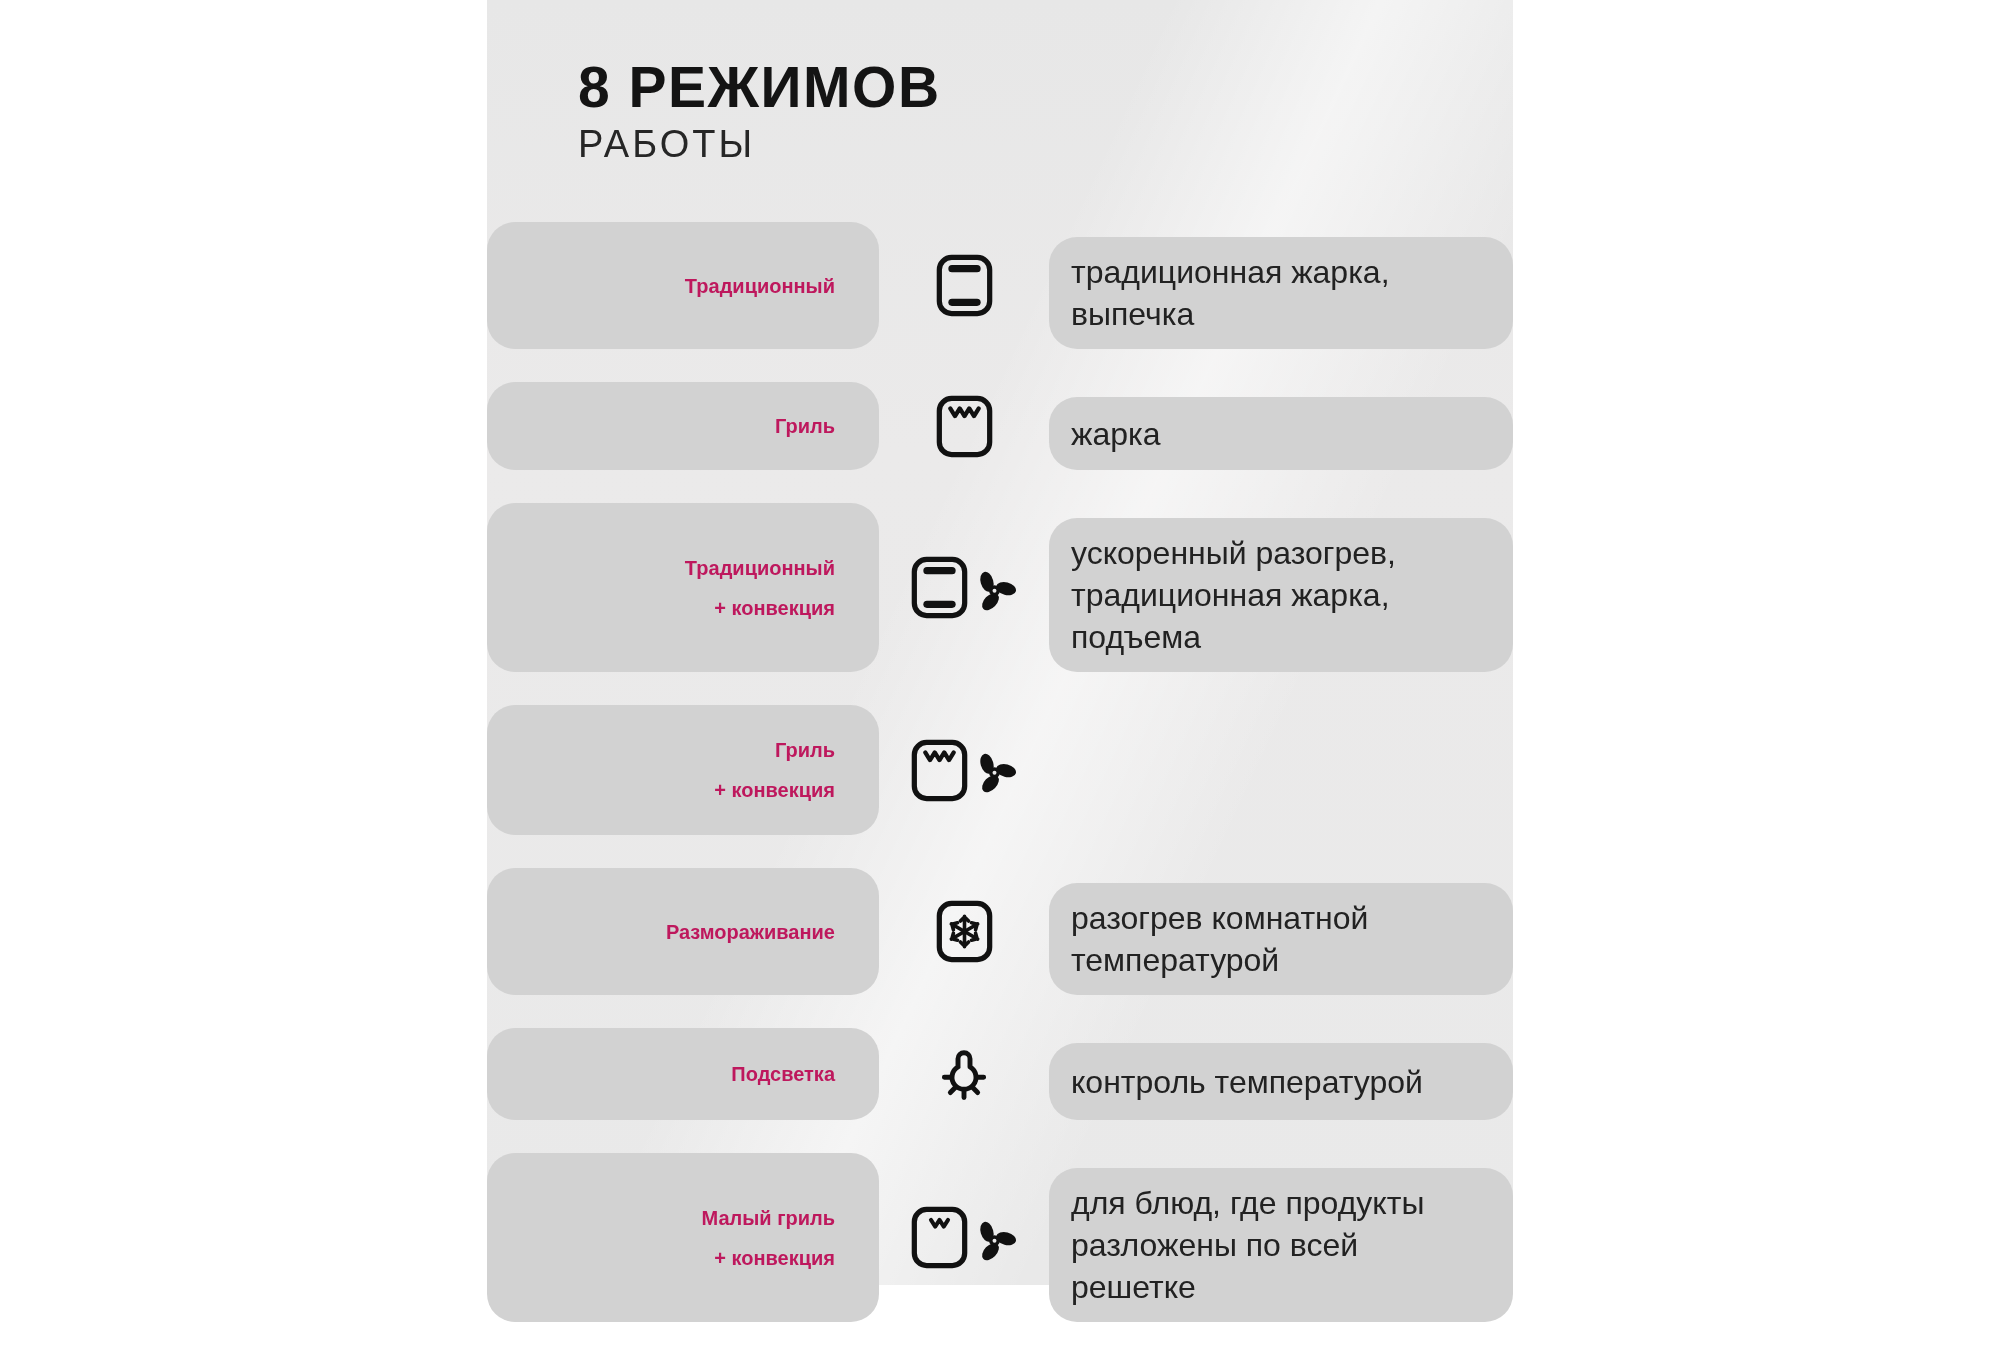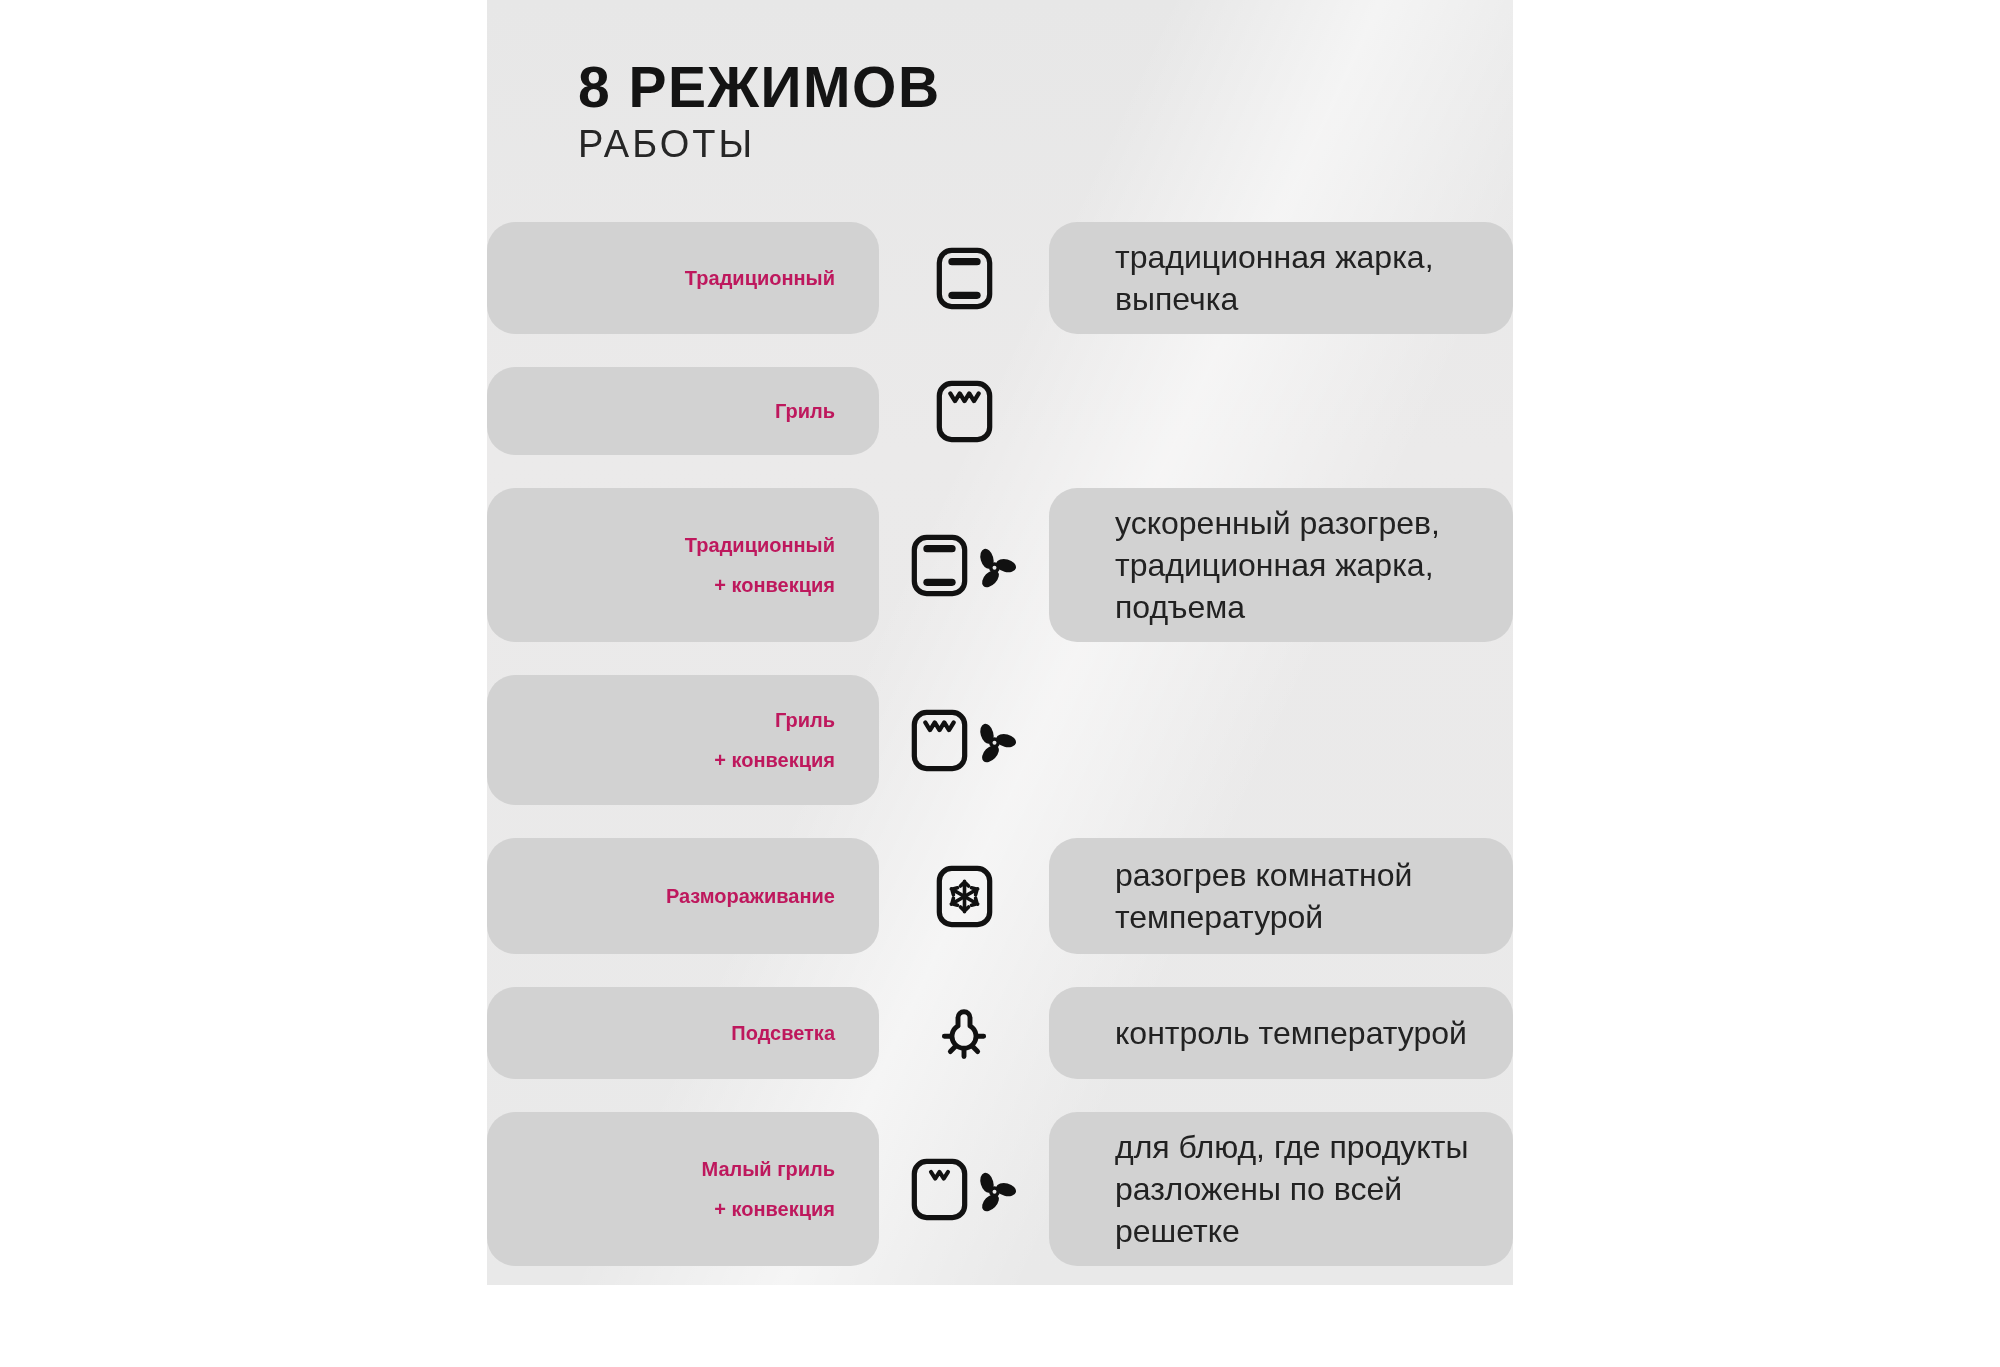--- a/index.html
+++ b/index.html
@@ -14,21 +14,21 @@
   .t2{font-size:38px;font-weight:300;letter-spacing:3px;color:#262626;line-height:1.25;}
   .rows{position:absolute;left:0;top:222px;width:1026px;display:flex;flex-direction:column;gap:33px;}
   .row{display:flex;width:100%;align-items:stretch;}
   .r1{min-height:90px}.r2{min-height:88px}.r3{min-height:110px}.r4{min-height:134px}
   .r5{min-height:130px}.r6{min-height:116px}.r7{min-height:92px}.r8{min-height:138px}
   .pill{background:#d2d2d2;border-radius:28px;box-sizing:border-box;}
   .label-pill{width:392px;flex:none;display:flex;align-items:center;justify-content:flex-end;
               padding:14px 44px 14px 26px;}
   .label{font-size:20px;font-weight:700;line-height:40px;text-align:right;white-space:pre-line;color:#be185d;}
   .icon-cell{width:170px;flex:none;display:flex;align-items:center;justify-content:center;}
-  .desc-pill{flex:1;display:flex;align-items:center;padding:14px 34px 14px 66px;}
+  .desc-pill{flex:1;display:flex;align-items:center;padding:14px 34px 14px 22px;margin-top:15px;}
   .desc{font-size:32px;font-weight:400;line-height:42px;white-space:pre-line;color:#222222;}
   .ic-oven{width:57px;height:63px;display:block;}
   .ic-fan{width:45px;height:56px;display:block;margin-left:4px;}
   .ic-bulb{width:66px;height:72px;display:block;}
   .defs{position:absolute;width:0;height:0;overflow:hidden;}
 </style>
 </head>
 <body>
 
 <svg class="defs" aria-hidden="true">
@@ -104,20 +104,23 @@
 
       <div class="row r2">
         <div class="pill label-pill">
           <div class="label">Гриль</div>
         </div>
         <div class="icon-cell">
           <svg class="ic-oven">
               <use href="#sym-oven-grill"></use>
             </svg>
         </div>
+        <div class="pill desc-pill">
+          <div class="desc">жарка</div>
+        </div>
       </div>
 
 
       <div class="row r4">
         <div class="pill label-pill">
           <div class="label">Традиционный
 + конвекция</div>
         </div>
         <div class="icon-cell">
           <svg class="ic-oven">

